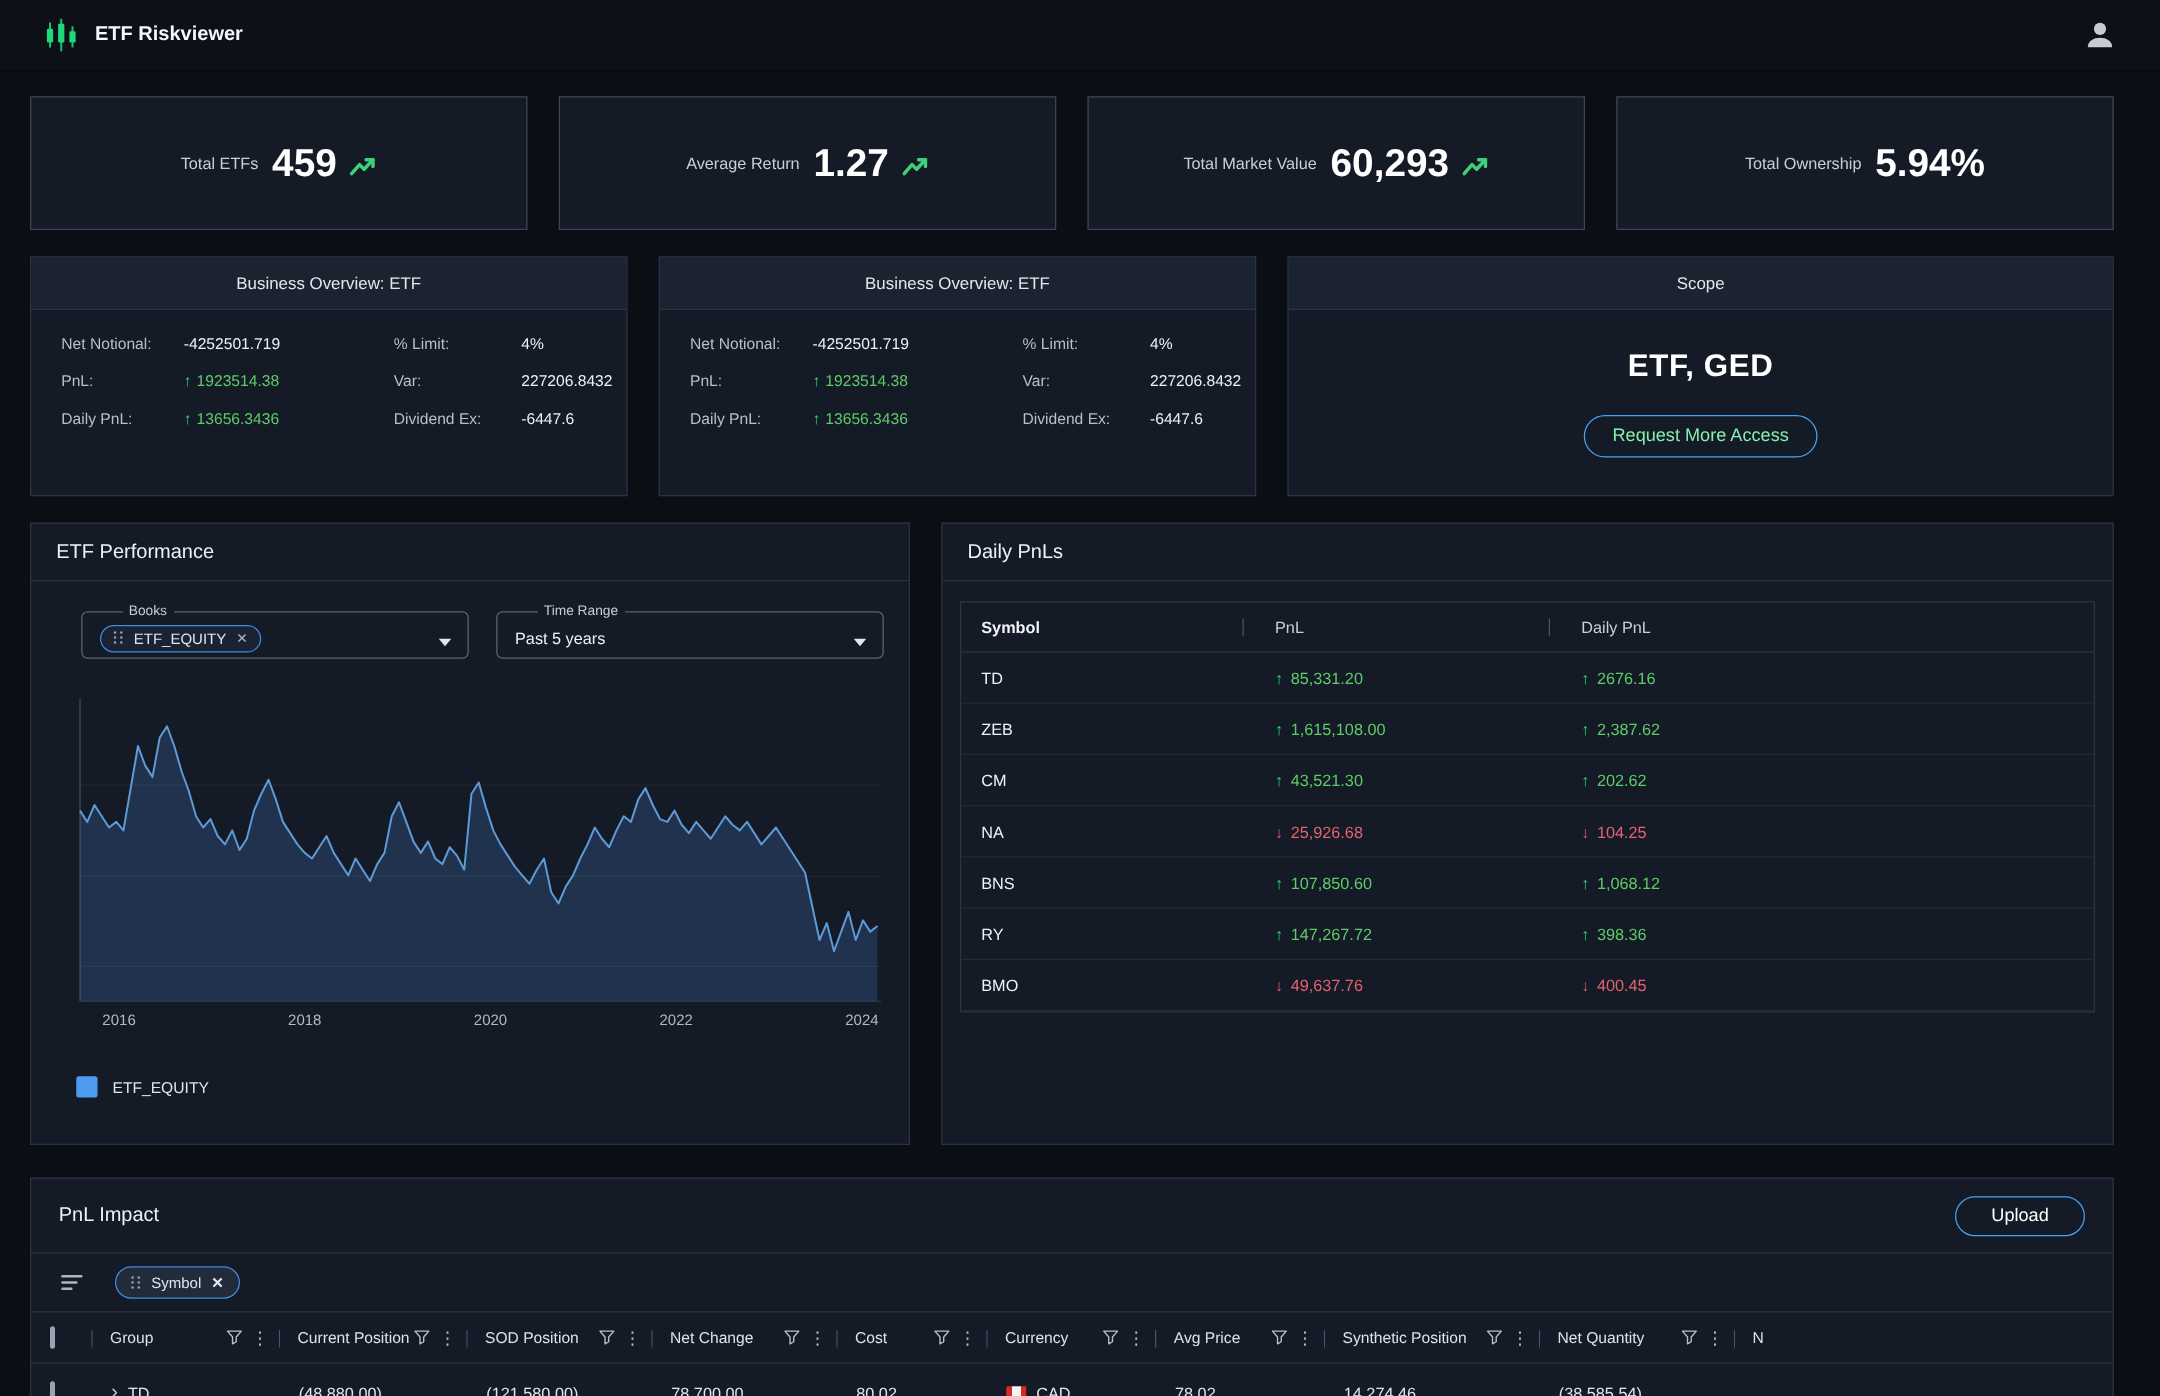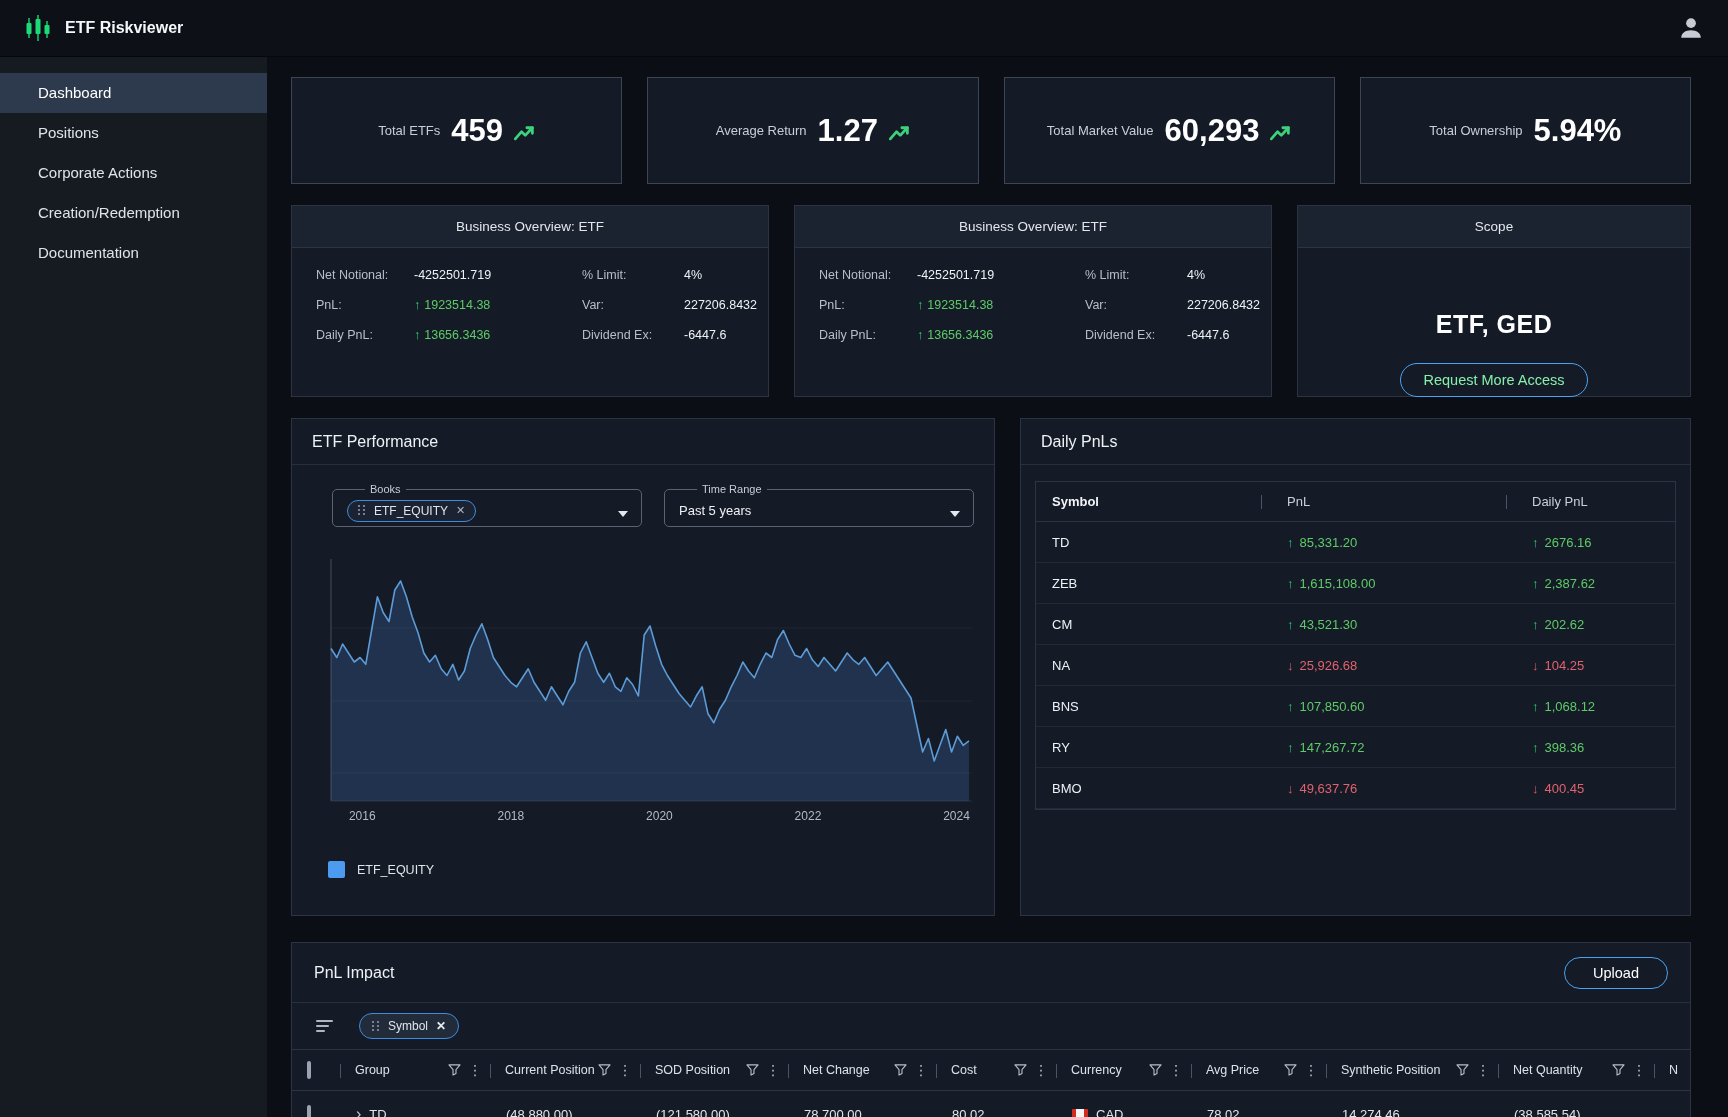--- a/index.html
+++ b/index.html
@@ -2,21 +2,21 @@
 <html><head>
 <meta charset="utf-8">
 <style>
   *{margin:0;padding:0;box-sizing:border-box}
   html,body{width:1728px;height:1117px;overflow:hidden;background:#0a0d13;
     font-family:"Liberation Sans",sans-serif;color:#e8ebf0;-webkit-font-smoothing:antialiased}
   .app{display:flex;flex-direction:column;height:100%}
 
   
   .topbar{height:57px;background:#0d1016;display:flex;align-items:center;justify-content:space-between;
-    padding:0 24px;border-bottom:1px solid #05070a;flex:0 0 auto}
+    padding:0 35px;border-bottom:1px solid #05070a;flex:0 0 auto}
   .brand{display:flex;align-items:center;gap:13px}
   .brand-title{font-size:16px;font-weight:bold;color:#f5f7fa}
   .user-icon{color:#c7ccd4;display:flex}
 
   
   .shell{flex:1;display:flex;min-height:0}
   .sidebar{width:267px;background:#161b22;padding-top:16px;flex:0 0 auto}
   .nav-item{height:40px;line-height:40px;padding-left:38px;font-size:15px;color:#dfe4ea;cursor:pointer;white-space:nowrap}
   .nav-item.active{background:#2d3a4d;color:#ffffff}
   .main{flex:1;overflow:hidden;padding:20px 37px 0 24px;background:#0b0e14}
@@ -38,21 +38,21 @@
   .panel-head{height:42px;display:flex;align-items:center;justify-content:center;font-size:13.5px;
     color:#e3e7ed;border-bottom:1px solid #2c3443;background:#1b2230}
   .bo-grid{display:grid;grid-template-columns:98px 168px 102px 1fr;padding:20px 24px;row-gap:16px;
     font-size:12.5px;align-content:start}
   .bo-label{color:#b7bfcb}
   .bo-value{color:#eef1f5;display:flex;align-items:center;gap:4px}
   .arrow-up{color:#2ed173;font-weight:bold}
   .arrow-down{color:#e25b66;font-weight:bold}
   .green{color:#5ecb68}
   .red{color:#e0636d}
-  .scope-body{display:flex;flex-direction:column;align-items:center;justify-content:flex-end;gap:24px;height:149px}
+  .scope-body{display:flex;flex-direction:column;align-items:center;justify-content:center;gap:24px;height:149px}
   .scope-value{font-size:25px;font-weight:bold;color:#ffffff;letter-spacing:.5px}
   .pill-btn{background:transparent;border:1px solid #4aa3f0;color:#86efac;border-radius:18px;
     padding:8px 22px;font-size:14.5px;font-family:inherit;cursor:pointer}
 
   
   .row3{margin-top:21px}
   .perf-panel{width:704px;height:498px;flex:0 0 auto}
   .daily-panel{flex:1;height:498px}
   .panel-title-row{height:46px;display:flex;align-items:center;justify-content:space-between;
     padding:16px 20px;font-size:16px;color:#eef1f5;border-bottom:1px solid #27303e}
@@ -148,27 +148,20 @@
     <span class="user-icon">
       <svg width="26" height="26" viewBox="0 0 24 24" fill="currentColor">
         <circle cx="12" cy="7.5" r="4.5"></circle>
         <path d="M3 21c0-4.5 4-7 9-7s9 2.5 9 7z"></path>
       </svg>
     </span>
   </header>
 
   <div class="shell">
 
-    <nav class="sidebar">
-        <div class="nav-item active">Dashboard</div>
-        <div class="nav-item">Positions</div>
-        <div class="nav-item">Corporate Actions</div>
-        <div class="nav-item">Creation/Redemption</div>
-        <div class="nav-item">Documentation</div>
-      </nav>
 
     <main class="main">
 
       <div class="row">
           <section class="panel stat-card">
             <div class="stat-label">Total ETFs</div>
             <div class="stat-value">
               <span>459</span>
               <span class="trend">
                 <svg viewBox="0 0 16 12" width="21" height="16">

